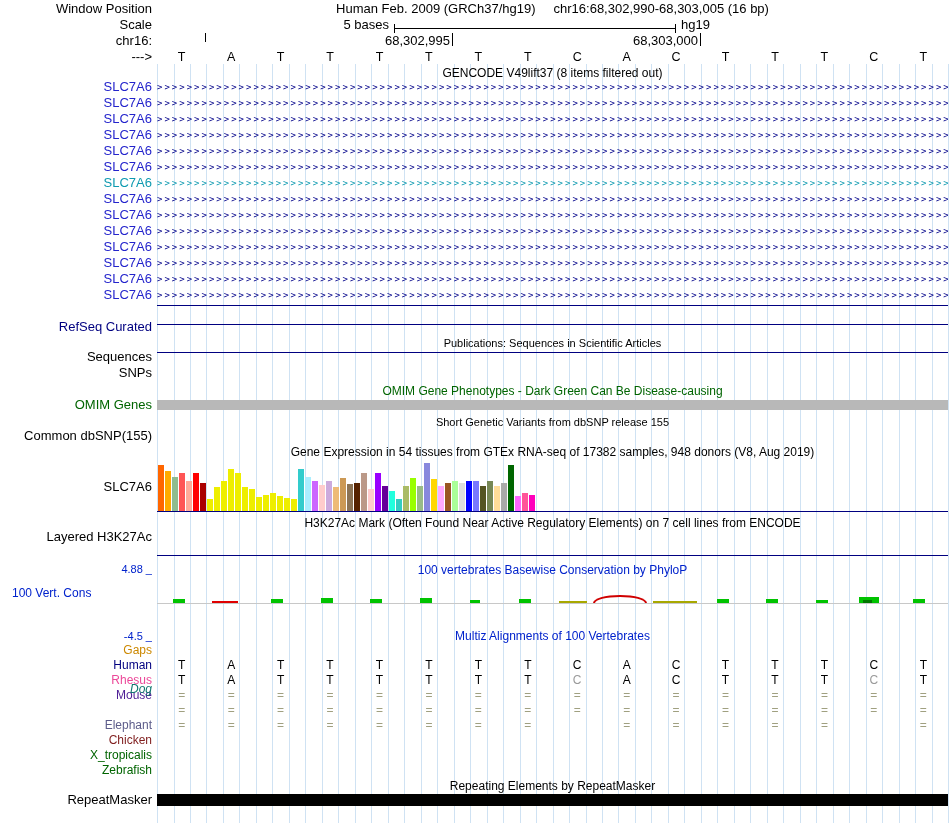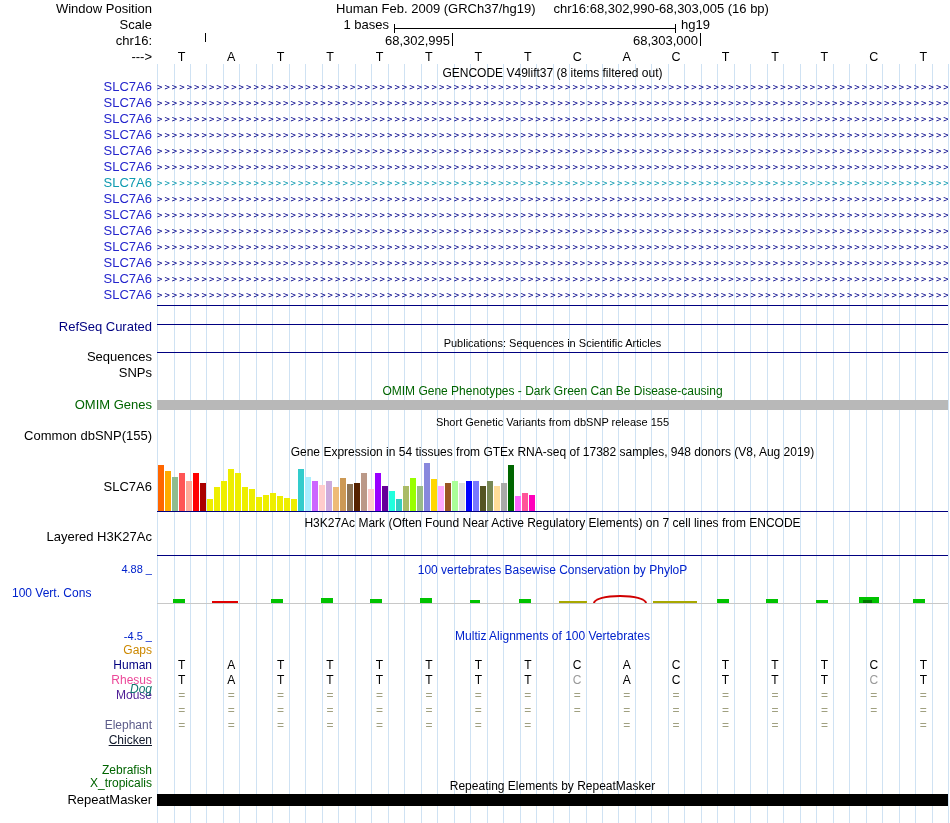--- a/index.html
+++ b/index.html
@@ -87,21 +87,21 @@
       <div class="guideline" style="left: 931.5px;"></div>
       <div class="guideline" style="left: 948px;"></div>
     </div>
 
   <div class="rl t13" style="top:2px">Window Position</div>
   <div class="ct t13" style="top:2px">
     <span>Human Feb. 2009 (GRCh37/hg19)</span><span style="display:inline-block;width:18px"></span><span>chr16:68,302,990-68,303,005 (16 bp)</span>
   </div>
 
   <div class="rl t13" style="top:18px">Scale</div>
-  <div class="abs t13" style="left:157px;top:18px;width:232px;text-align:right">1 bases</div>
+  <div class="abs t13" style="left:157px;top:18px;width:232px;text-align:right">5 bases</div>
   <div class="scalebar" style="left:394px;top:28px;width:282px"></div>
   <div class="tick" style="left:394px;top:24px;height:9px"></div>
   <div class="tick" style="left:675px;top:24px;height:9px"></div>
   <div class="abs t13" style="left:681px;top:18px">hg19</div>
 
   <div class="rl t13" style="top:34px">chr16:</div>
   <div class="tick" style="left:205px;top:33px;height:9px"></div>
   <div class="abs t13" style="left:330px;top:34px;width:120px;text-align:right">68,302,995</div>
   <div class="tick" style="left:452px;top:33px;height:13px"></div>
   <div class="abs t13" style="left:578px;top:34px;width:120px;text-align:right">68,303,000</div>
@@ -340,16 +340,16 @@
     <div class="alncell" style="left: 369.5px; top: 718px; color: rgb(160, 160, 128);">=</div>
     <div class="alncell" style="left: 418.9px; top: 718px; color: rgb(160, 160, 128);">=</div>
     <div class="alncell" style="left: 468.3px; top: 718px; color: rgb(160, 160, 128);">=</div>
     <div class="alncell" style="left: 517.8px; top: 718px; color: rgb(160, 160, 128);">=</div>
     <div class="alncell" style="left: 616.7px; top: 718px; color: rgb(160, 160, 128);">=</div>
     <div class="alncell" style="left: 666.1px; top: 718px; color: rgb(160, 160, 128);">=</div>
     <div class="alncell" style="left: 715.5px; top: 718px; color: rgb(160, 160, 128);">=</div>
     <div class="alncell" style="left: 765px; top: 718px; color: rgb(160, 160, 128);">=</div>
     <div class="alncell" style="left: 814.4px; top: 718px; color: rgb(160, 160, 128);">=</div>
     <div class="alncell" style="left: 913.3px; top: 718px; color: rgb(160, 160, 128);">=</div>
-    <div class="rl t12" style="top: 733px; color: #0f172a; text-decoration: underline;">Chicken</div>
-    <div class="rl t12" style="top: 748px; color: rgb(0, 100, 0); margin-top: 28px;">X_tropicalis</div>
+    <div class="rl t12" style="top: 733px; color: #7f1d1d;">Chicken</div>
+    <div class="rl t12" style="top: 748px; color: rgb(0, 100, 0);">X_tropicalis</div>
     <div class="rl t12" style="top: 763px; color: rgb(0, 100, 0);">Zebrafish</div>
   </div>
 
 </body></html>

